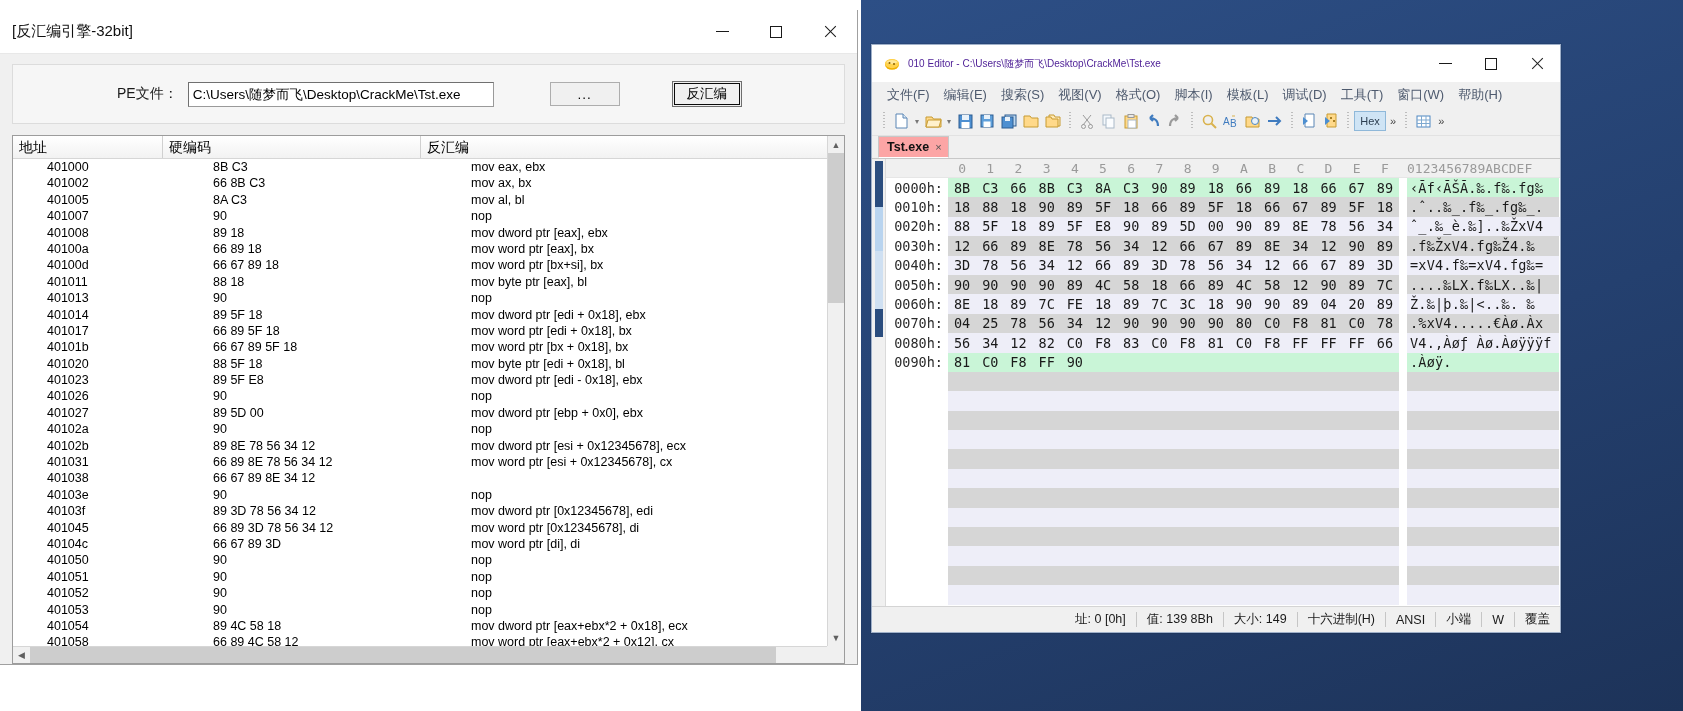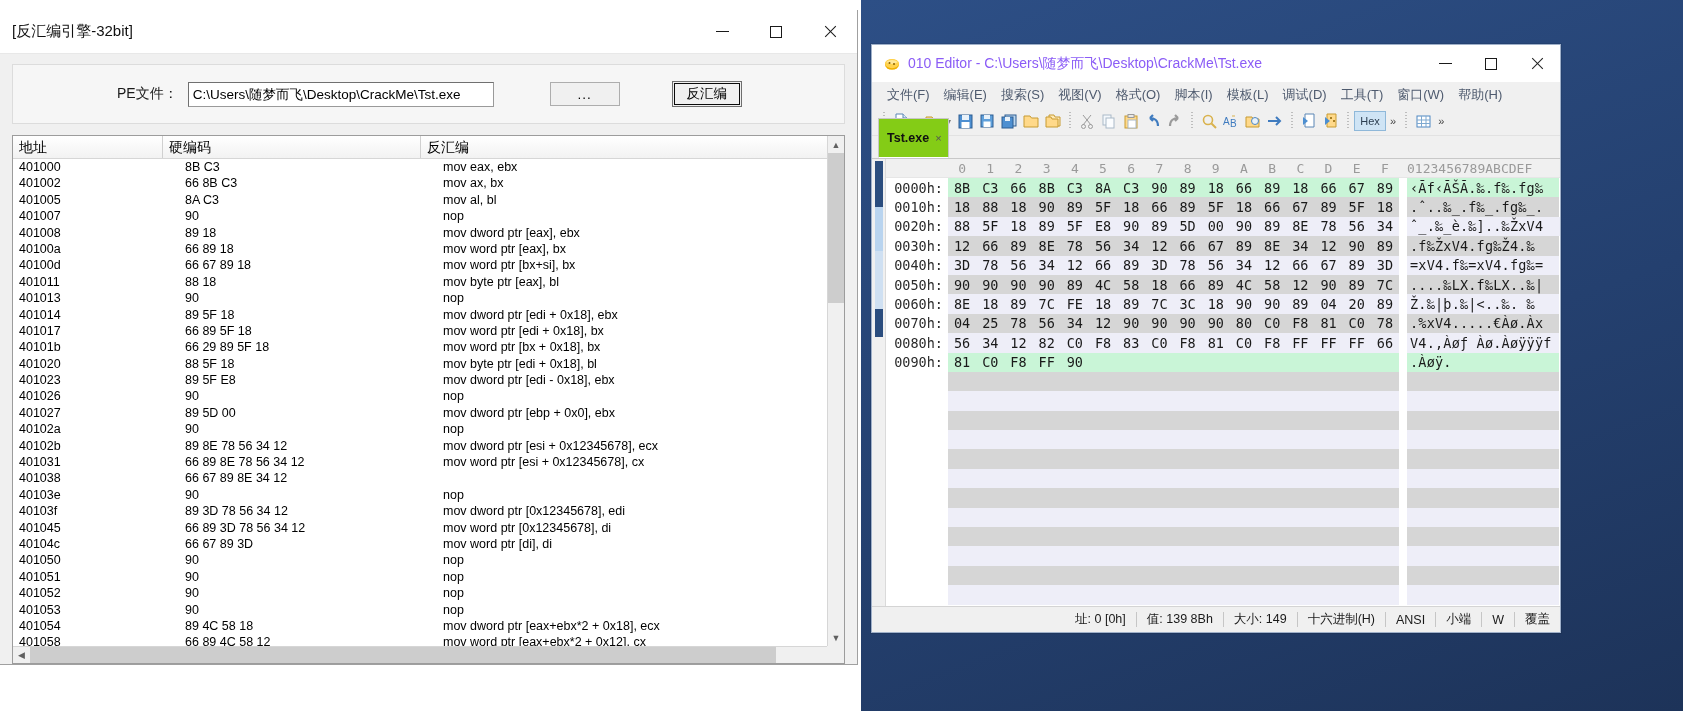--- a/index.html
+++ b/index.html
@@ -78,21 +78,21 @@
   .lv-header { display: flex; height: 23px; flex: none; background: #f5f5f5;
      border-bottom: 1px solid #d6d6d6; }
   .lv-th {
     font-size: 14px; color: #000; padding-left: 6px; line-height: 22px;
     border-right: 1px solid #d0d0d0; background: linear-gradient(#ffffff,#f2f2f2);
     white-space: nowrap; overflow: hidden;
   }
   .lv-th.c0 { width: 150px; }
   .lv-th.c1 { width: 258px; }
   .lv-th.c2 { flex: 1; border-right: none; }
-  .lv-rows { flex: 1; overflow: hidden; position: relative; }
+  .lv-rows { flex: 1; overflow: hidden; position: relative; padding-left: 28px; }
   .lv-row { display: flex; height: 16.4px; font-size: 12.5px; color: #000;
     font-family: "Liberation Sans", sans-serif; white-space: nowrap; }
   .lv-td { overflow: hidden; line-height: 16.4px; }
   .lv-td.c0 { width: 150px; padding-left: 6px; }
   .lv-td.c1 { width: 258px; padding-left: 6px; margin-left: 16px; }
   .lv-td.c2 { flex: 1; padding-left: 6px; }
 
   
   .lv-vscroll {
     position: absolute; right: 0; top: 0; width: 17px; bottom: 17px;
@@ -116,21 +116,21 @@
   
   #win-010 {
     position: absolute; left: 871px; top: 44px; width: 690px; height: 589px;
     background: #f0f0f0; border: 1px solid #9fb0c9;
     display: flex; flex-direction: column; box-shadow: 0 0 0 1px rgba(0,0,0,.08);
   }
   .ed-titlebar { height: 37px; background: #ffffff; display: flex; align-items: center; flex: none; }
   .ed-appicon {
     width: 16px; height: 16px; margin-left: 12px; margin-right: 8px; position: relative; flex: none;
   }
-  .ed-title-text { font-size: 14px; color: #8b5cf6; white-space: nowrap; }
+  .ed-title-text { font-size: 10px; color: #4c1d95; white-space: nowrap; }
   .ed-caption-btns { margin-left: auto; display: flex; height: 37px; }
   .ed-cap-btn { width: 46px; height: 37px; display: flex; align-items: center; justify-content: center; color:#222; }
 
   .ed-menubar { height: 25px; background: #f0f0f0; display: flex; align-items: center;
      padding-left: 8px; flex: none; }
   .ed-menu-item { font-size: 13px; color: #4e5a6e; padding: 2px 7px; white-space: nowrap; }
 
   .ed-toolbar { height: 29px; background: #f0f0f0; display: flex; align-items: center;
      padding-left: 6px; flex: none; border-bottom: 1px solid #e2e2e2; }
   .tb-sep { width: 2px; height: 18px; margin: 0 5px;
@@ -140,21 +140,21 @@
      color: #777; font-size: 8px; flex: none; }
   .tb-hex {
     width: 32px; height: 20px; border: 1px solid #8fb8d9; background: #cfe4f5;
     font-size: 11px; color: #2c3e50; display: flex; align-items: center; justify-content: center; flex: none;
   }
   .tb-chev { font-size: 11px; color: #444; padding: 0 4px; flex: none; }
 
   .ed-tabstrip { height: 23px; background: #f0f0f0; display: flex; align-items: flex-end;
      padding-left: 6px; flex: none; border-bottom: 1px solid #c8c8c8; }
   .ed-tab {
-    height: 40px; background: #84cc16; border: 1px solid #c8c8c8; border-bottom-color: #ffffff;
+    height: 22px; background: #fca5a5; border: 1px solid #c8c8c8; border-bottom-color: #ffffff;
     display: flex; align-items: center; padding: 0 6px 0 8px; font-size: 12.5px; color: #111;
     font-weight: bold;
   }
   .ed-tab-close { margin-left: 6px; font-size: 11px; color: #555; font-weight: normal; }
 
   
   .ed-hexarea { flex: 1; display: flex; min-height: 0; background: #ffffff; position: relative; }
   .ed-vscroll-left {
     width: 14px; background: #f0f0f0; border-right: 1px solid #dadada;
     display: flex; flex-direction: column; flex: none; position: relative;
@@ -281,21 +281,21 @@
               <div class="lv-td c1">89 5F 18</div>
               <div class="lv-td c2">mov  dword ptr  [edi + 0x18], ebx</div>
             </div>
             <div class="lv-row">
               <div class="lv-td c0">401017</div>
               <div class="lv-td c1">66 89 5F 18</div>
               <div class="lv-td c2">mov  word ptr  [edi + 0x18], bx</div>
             </div>
             <div class="lv-row">
               <div class="lv-td c0">40101b</div>
-              <div class="lv-td c1">66 29 89 5F 18</div>
+              <div class="lv-td c1">66 67 89 5F 18</div>
               <div class="lv-td c2">mov  word ptr  [bx + 0x18], bx</div>
             </div>
             <div class="lv-row">
               <div class="lv-td c0">401020</div>
               <div class="lv-td c1">88 5F 18</div>
               <div class="lv-td c2">mov  byte ptr  [edi + 0x18], bl</div>
             </div>
             <div class="lv-row">
               <div class="lv-td c0">401023</div>
               <div class="lv-td c1">89 5F E8</div>

